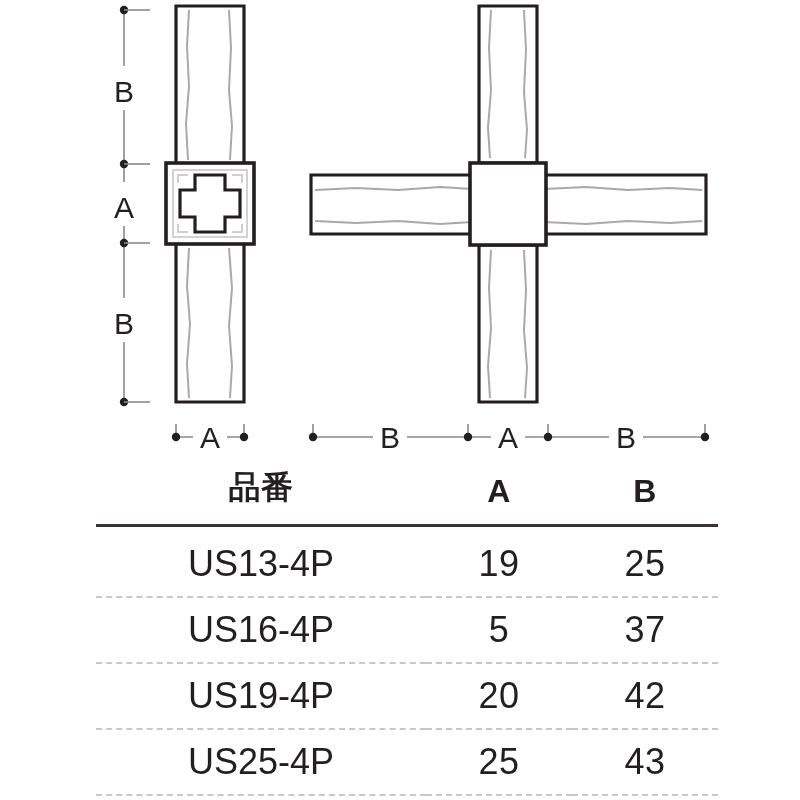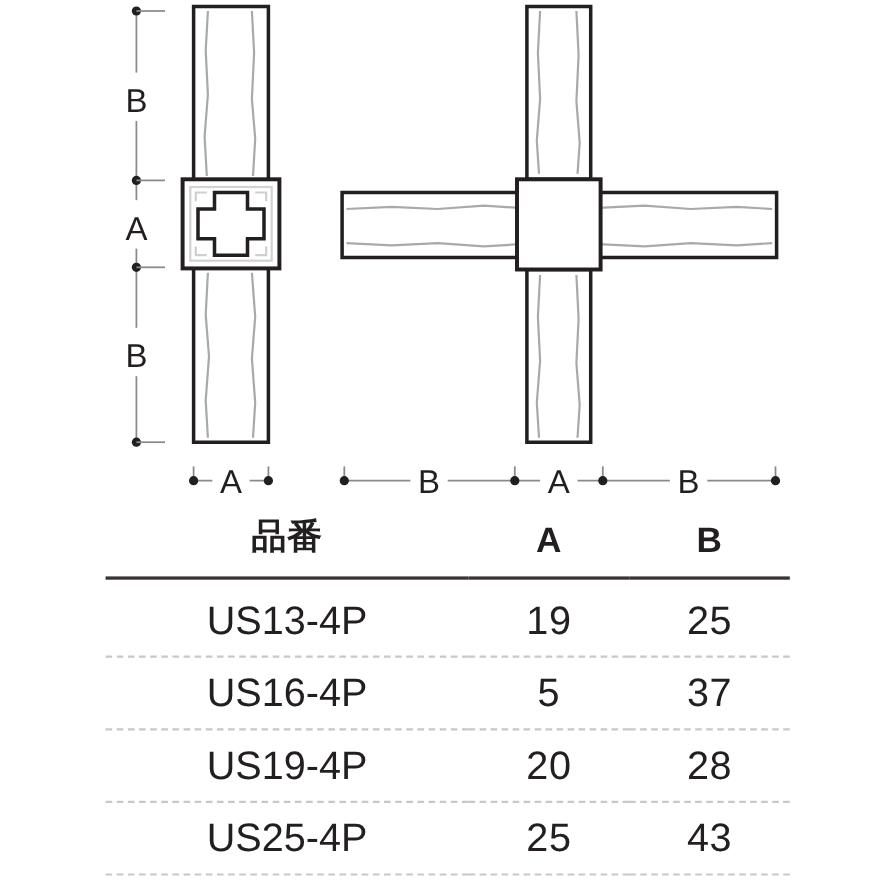--- a/index.html
+++ b/index.html
@@ -179,21 +179,21 @@
           <td class="col-b">25</td>
         </tr>
         <tr>
           <td class="col-model">US16-4P</td>
           <td class="col-a">5</td>
           <td class="col-b">37</td>
         </tr>
         <tr>
           <td class="col-model">US19-4P</td>
           <td class="col-a">20</td>
-          <td class="col-b">28</td>
+          <td class="col-b">42</td>
         </tr>
         <tr>
           <td class="col-model">US25-4P</td>
           <td class="col-a">25</td>
           <td class="col-b">43</td>
         </tr>
       </tbody>
     </table>
   </div>
 

